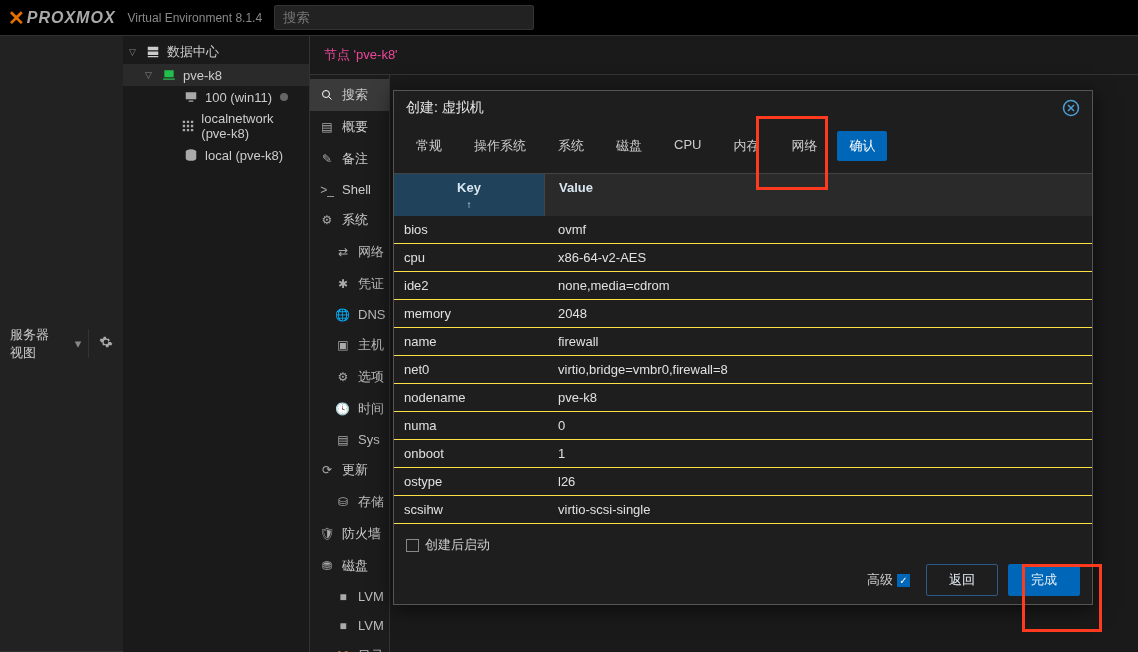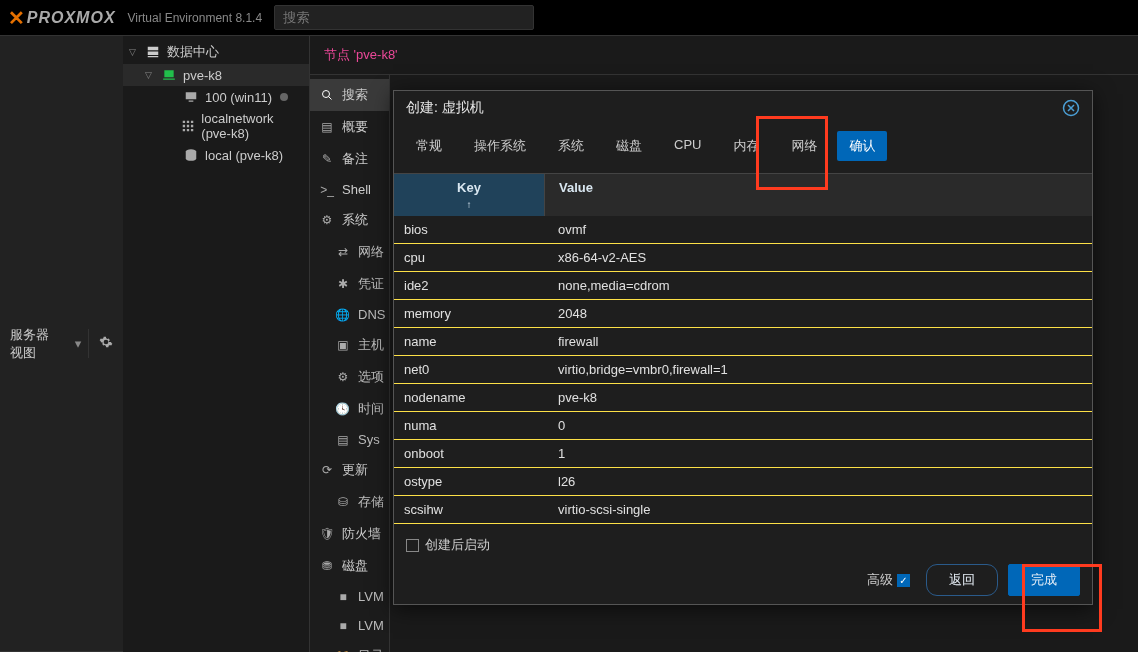--- a/index.html
+++ b/index.html
@@ -62,21 +62,21 @@
 .kv-row .kcol { color: #e0e0e0; }
 .sort-arrow { font-size: 10px; }
 
 .dialog-footer-area { padding: 8px 12px; }
 .start-check { display: flex; align-items: center; gap: 6px; color: #ccc; margin-bottom: 10px; }
 .checkbox-box { width: 13px; height: 13px; border: 1px solid #888; background: transparent; }
 .checkbox-box.checked { background: #0067b8; border-color: #0067b8; color: #fff; display: inline-flex; align-items: center; justify-content: center; font-size: 10px; }
 .dialog-buttons { display: flex; justify-content: flex-end; align-items: center; gap: 10px; }
 .adv-label { display: flex; align-items: center; gap: 4px; color: #ccc; margin-right: 6px; }
 .btn { padding: 6px 22px; border: 1px solid #2a5a8a; color: #e8f0f8; cursor: pointer; border-radius: 2px; background: transparent; }
-.btn.back { background: transparent; border-radius: 11px; }
+.btn.back { background: transparent; }
 .btn.finish { background: #0067b8; border-color: #0067b8; }
 .finish-highlight { position: absolute; left: 1022px; top: 564px; width: 80px; height: 68px; border: 3px solid #ff3b1f; pointer-events: none; }
 
 ::-webkit-scrollbar { width: 12px; background: #222; }
 ::-webkit-scrollbar-thumb { background: #555; }
 </style>
 </head>
 <body>
 
 <div class="topbar">
@@ -284,21 +284,21 @@
         <div class="kv-row">
           <div class="kcol">memory</div>
           <div class="vcol">2048</div>
         </div>
         <div class="kv-row">
           <div class="kcol">name</div>
           <div class="vcol">firewall</div>
         </div>
         <div class="kv-row">
           <div class="kcol">net0</div>
-          <div class="vcol">virtio,bridge=vmbr0,firewall=1</div>
+          <div class="vcol">virtio,bridge=vmbr0,firewall=8</div>
         </div>
         <div class="kv-row">
           <div class="kcol">nodename</div>
           <div class="vcol">pve-k8</div>
         </div>
         <div class="kv-row">
           <div class="kcol">numa</div>
           <div class="vcol">0</div>
         </div>
         <div class="kv-row">

